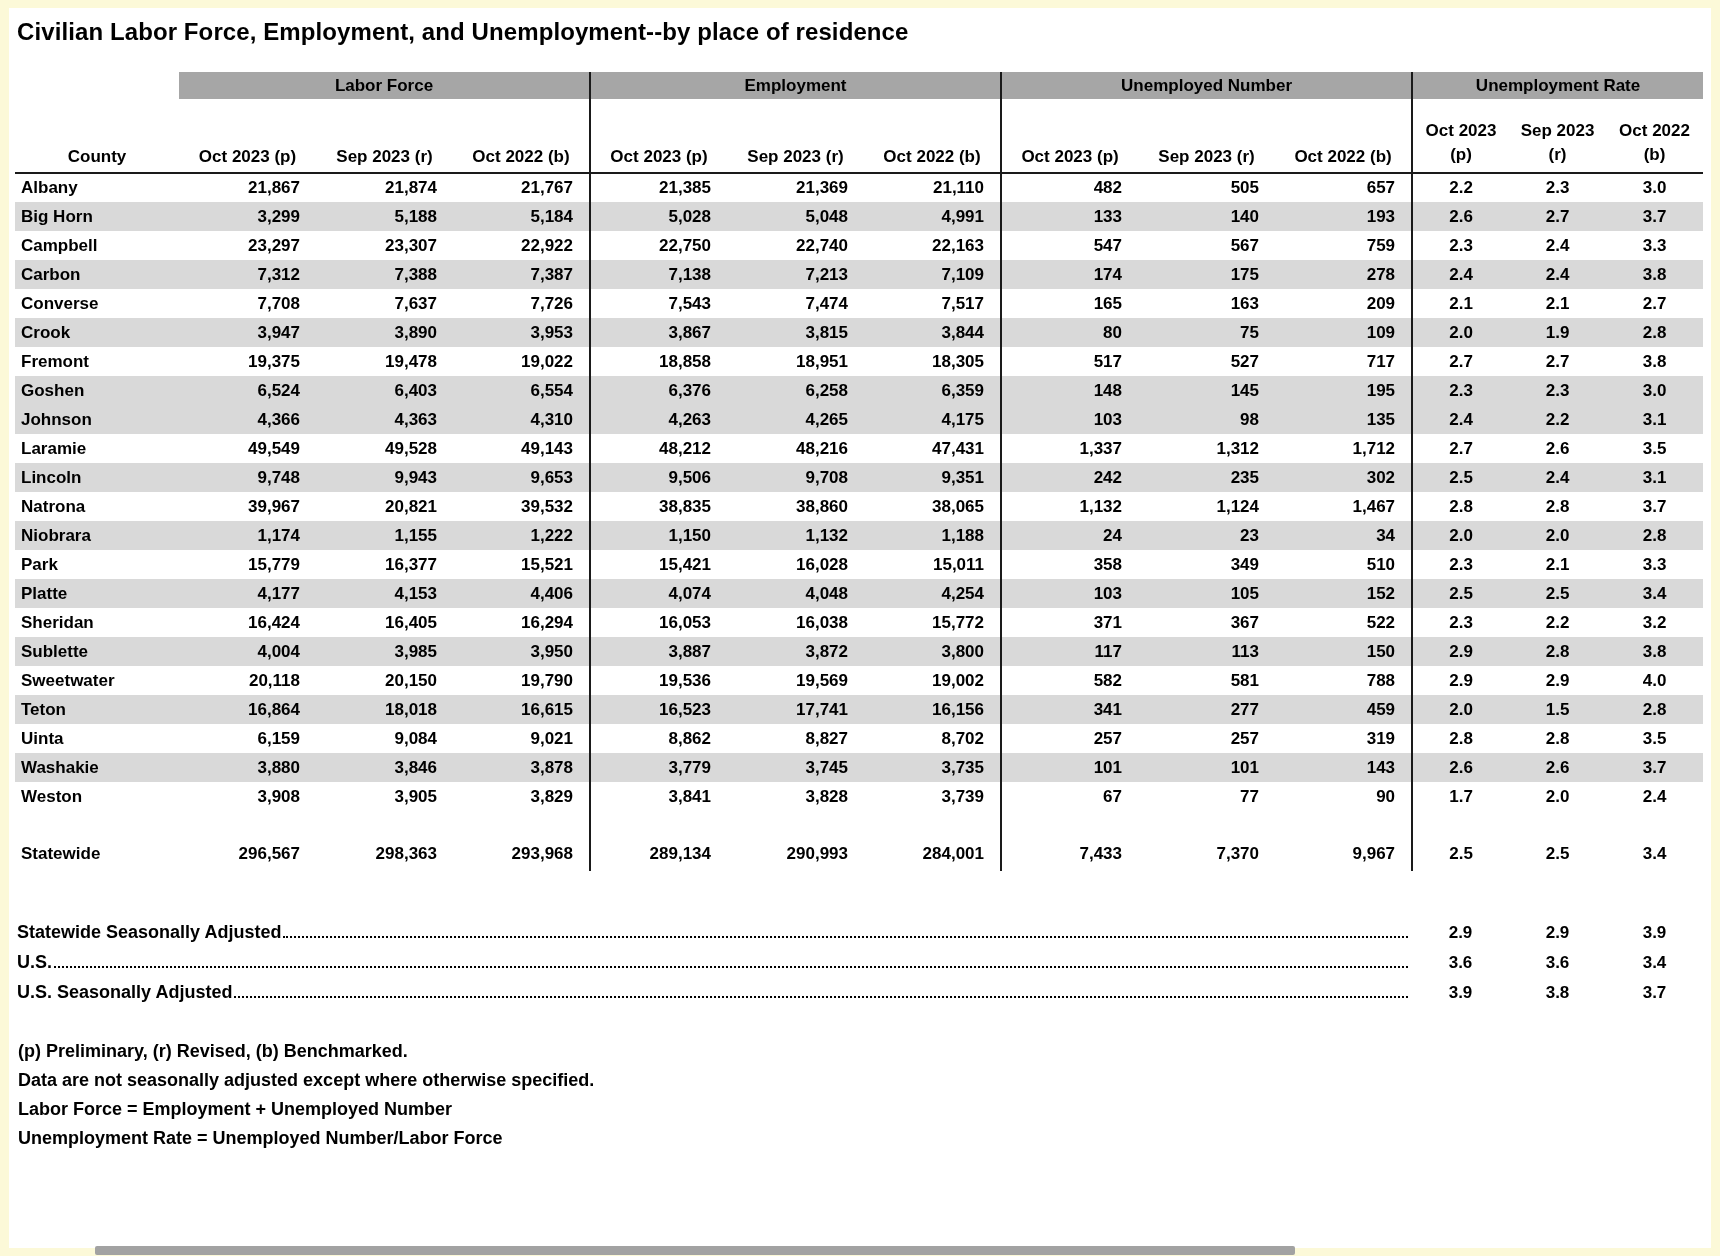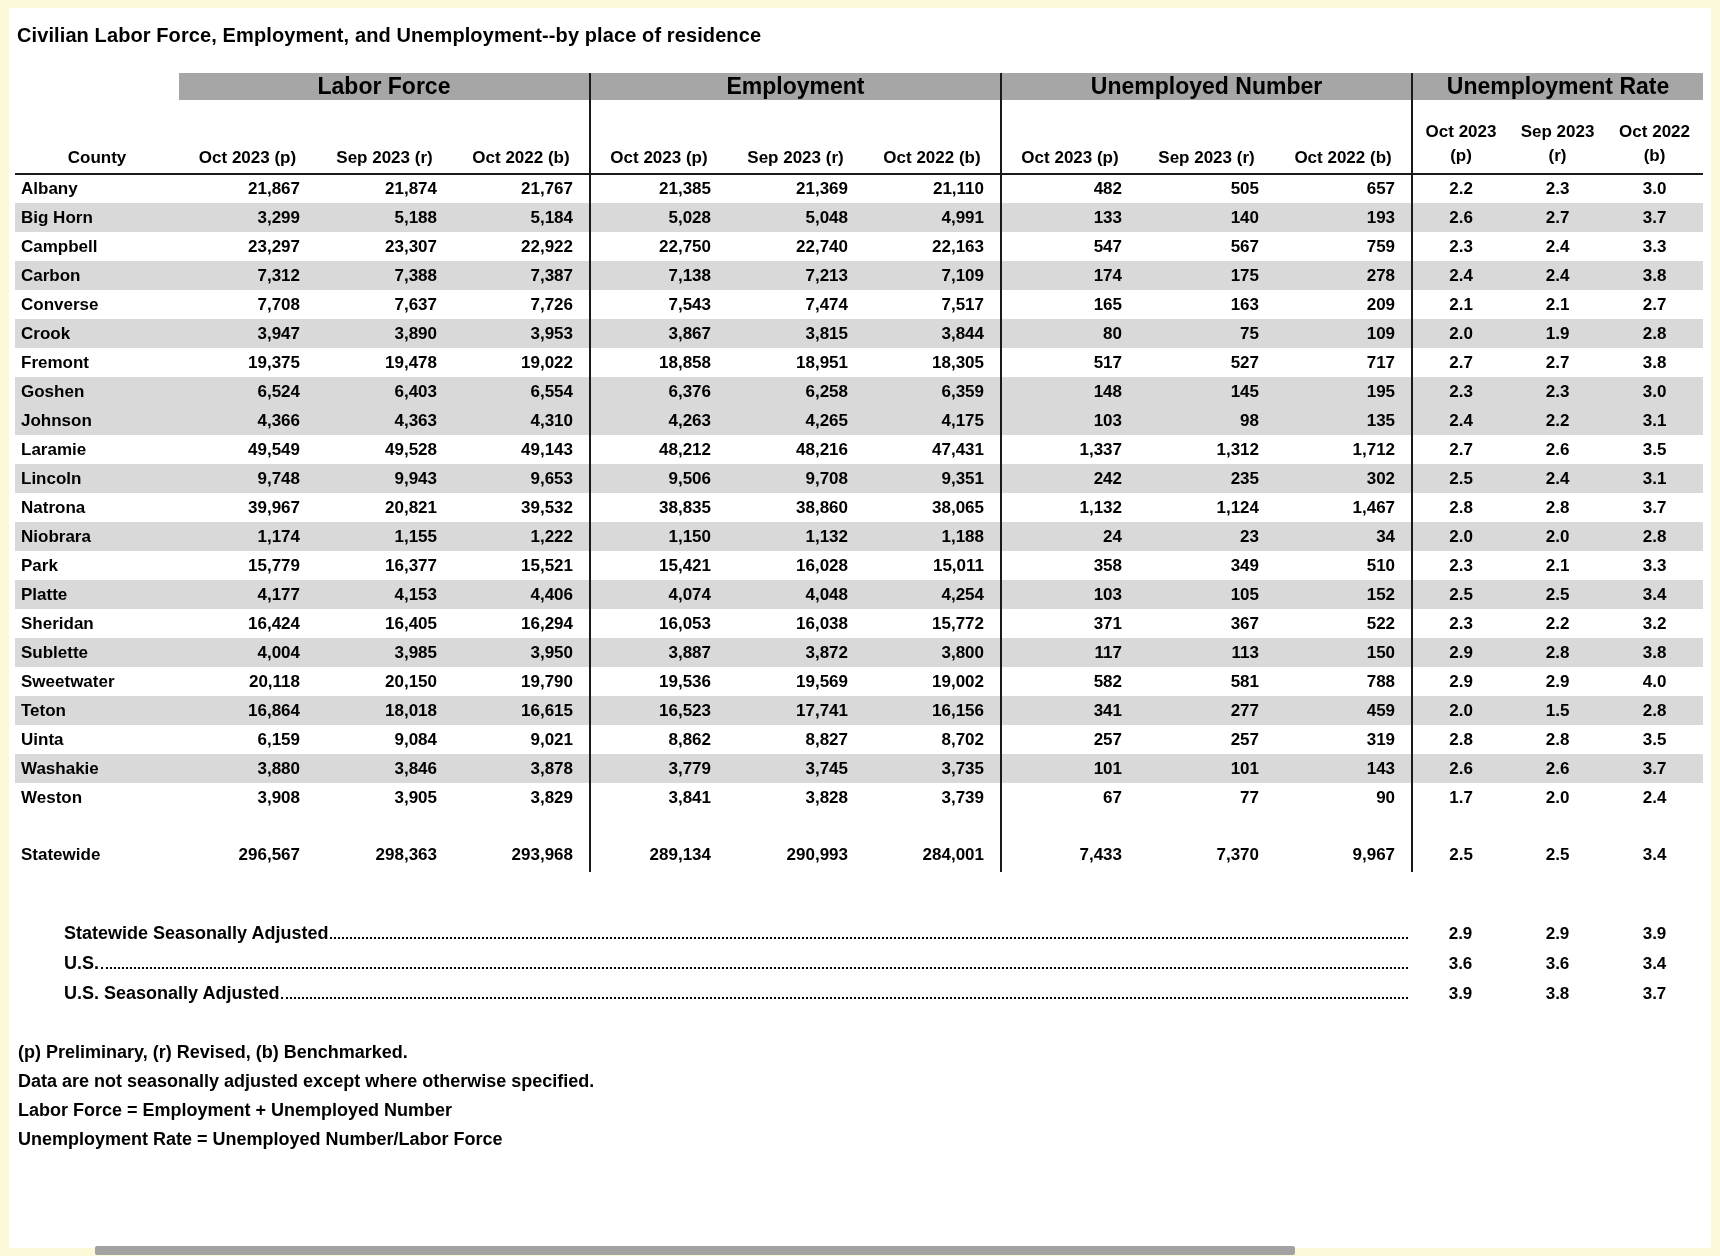--- a/index.html
+++ b/index.html
@@ -5,49 +5,49 @@
   * { box-sizing: border-box; }
   html, body { margin: 0; padding: 0; }
   body {
     width: 1720px; height: 1256px;
     background: var(--page-bg, #fcf9d8);
     font-family: "Liberation Sans", sans-serif;
     color: #000;
   }
   .page { position: relative; width: 1720px; height: 1256px; padding: 8px 9px; }
   .sheet { background: #ffffff; width: 100%; height: 100%; padding: 8px 6px 0 6px; overflow: hidden; }
-  .title { font-size: 20px; font-weight: bold; margin: 8px 0 0 2px; letter-spacing: 0.1px; }
+  .title { font-size: 24px; font-weight: bold; margin: 2px 0 0 2px; letter-spacing: 0.1px; }
 
   table.labor-table { border-collapse: collapse; table-layout: fixed; width: 1688px; margin-top: 26px; }
   col.c-county { width: 164px; }
   col.c-num    { width: 137px; }
   col.c-rate   { width: 97px; }
 
   th, td { font-size: 17px; font-weight: bold; padding: 0; overflow: hidden; white-space: nowrap; }
 
   .group-row th { height: 27px; }
-  .group { background: var(--header-gray, #a6a6a6); text-align: center; font-size: 23px; }
+  .group { background: var(--header-gray, #a6a6a6); text-align: center; font-size: 17px; }
   .sep { border-left: 2px solid #1a1a1a; }
 
   .sub-row th { height: 74px; vertical-align: bottom; text-align: center;
                 border-bottom: 2px solid #1a1a1a; padding-bottom: 5px; }
   .rate-h span { display: block; line-height: 1.4; }
 
   tbody td { height: 29px; }
   tr.stripe { background: var(--stripe-gray, #d9d9d9); }
   td.county { text-align: left; padding-left: 6px; }
   td.num    { text-align: right; padding-right: 16px; }
   td.rate   { text-align: center; }
 
   tr.spacer-row td { height: 26px; }
   tr.statewide td { height: 34px; }
 
   .summaries { width: 1688px; margin-top: 42px; }
   .summary-row { display: flex; align-items: flex-end; height: 30px; font-weight: bold; font-size: 18px; }
-  .s-label { white-space: nowrap; padding-left: 2px; margin-left: 47px; }
+  .s-label { white-space: nowrap; padding-left: 2px; }
   .leader { flex: 1; border-bottom: 2px dotted #000; margin: 0 4px 5px 2px; }
   .s-vals { display: flex; width: 291px; flex: none; }
   .s-val { width: 97px; text-align: center; font-size: 17px; }
 
   .footnotes { margin-top: 34px; padding-left: 3px; }
   .footnote { font-size: 18px; font-weight: bold; line-height: 29px; }
 
   .bottom-bar { position: absolute; left: 95px; bottom: 1px; width: 1200px; height: 9px;
                 background: #a2a2a2; border-radius: 2px; }
 </style>

